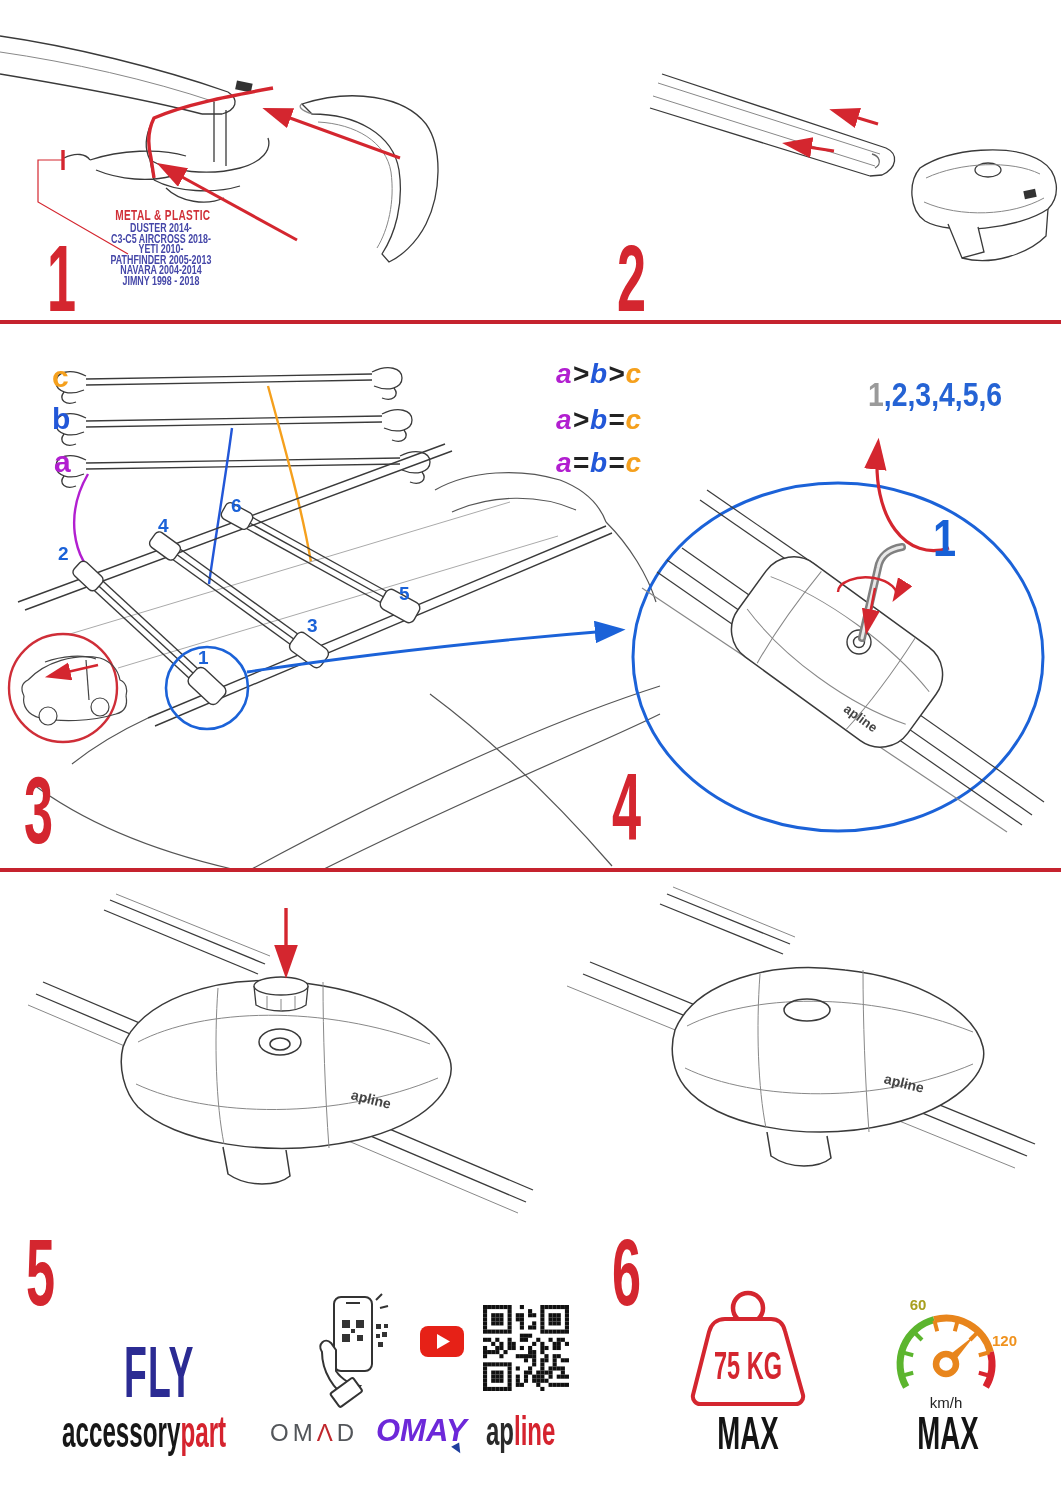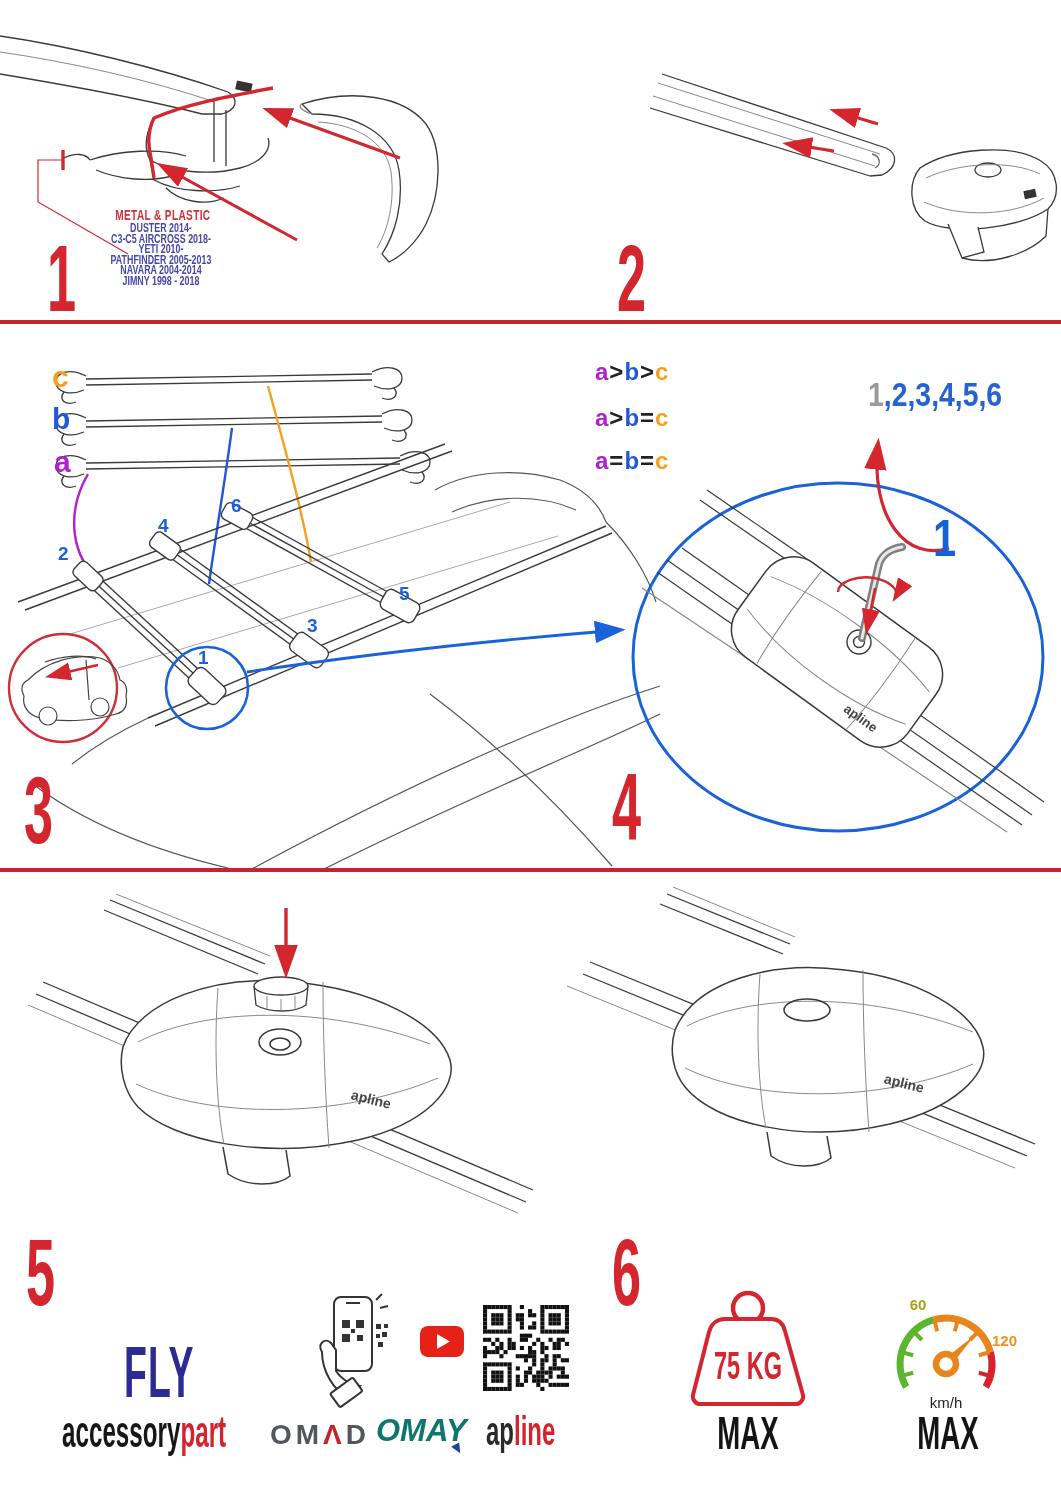--- a/index.html
+++ b/index.html
@@ -4,40 +4,40 @@
 <style>
   html,body{margin:0;padding:0;background:#fff;}
   body{width:1061px;height:1500px;position:relative;overflow:hidden;
        font-family:"Liberation Sans",sans-serif;-webkit-font-smoothing:antialiased;}
   .abs{position:absolute;}
   .divider{position:absolute;left:0;width:1061px;height:4px;background:#c5232e;}
   .num{position:absolute;color:#d4262f;font-weight:700;font-size:95px;line-height:.8;
        transform:scaleX(.55);transform-origin:left top;letter-spacing:-2px;}
   .roofnum{position:absolute;color:#1b62d8;font-weight:700;font-size:19px;line-height:1;}
   .barlabel{position:absolute;font-weight:700;font-size:30px;line-height:1;}
-  .cmp{position:absolute;left:595px;font-weight:700;font-size:24px;line-height:1;letter-spacing:1px;}
+  .cmp{position:absolute;left:556px;font-weight:700;font-size:28px;line-height:1;letter-spacing:1px;font-style:italic;}
   .pa{color:#b21fd0}.pb{color:#2257d8}.pc{color:#f5a01d}.pk{color:#222}
   #metalplastic{position:absolute;left:40px;top:207px;width:192px;text-align:center;}
   #metalplastic .hd{color:#d03038;font-weight:700;font-size:14px;transform:scaleX(.72);transform-origin:right top;letter-spacing:.5px;}
   #metalplastic .mdl{color:#4547a8;font-weight:700;font-size:12px;line-height:10.6px;
       transform:scaleX(.74);transform-origin:right center;white-space:nowrap;}
   #sequence{position:absolute;left:868px;top:378px;font-weight:700;font-size:33px;line-height:1;
       transform:scaleX(.86);transform-origin:left top;white-space:nowrap;}
   #sequence .sq1{color:#9a9a9a}#sequence .sqr{color:#2563d4}
   #callout1{position:absolute;left:933px;top:512px;color:#1760d6;font-weight:700;font-size:52px;line-height:1;transform:scaleX(.8);transform-origin:left top;}
   .maxlabel{position:absolute;top:1410px;color:#141414;font-weight:700;font-size:46px;line-height:1;
       text-align:center;transform:scaleX(.6);transform-origin:center top;}
   #fly{position:absolute;left:124px;top:1342px;color:#2b2b93;font-weight:700;font-size:72px;line-height:.85;
       transform:scaleX(.52);transform-origin:left top;letter-spacing:2px;}
   #accessorypart{position:absolute;left:62px;top:1412px;font-weight:700;font-size:44px;line-height:.9;
       transform:scaleX(.55);transform-origin:left top;white-space:nowrap;}
   #accessorypart .a1{color:#171717}#accessorypart .a2{color:#d5232e}
-  #omad{position:absolute;left:270px;top:1421px;color:#53565a;font-weight:700;font-size:28px;line-height:1;letter-spacing:4px;}
+  #omad{position:absolute;left:270px;top:1421px;color:#53565a;font-weight:400;font-size:24px;line-height:1;letter-spacing:4px;}
   #omad .oa{color:#c0272d}
-  #omay{position:absolute;left:376px;top:1415px;color:#0f766e;font-weight:900;font-style:italic;font-size:31px;line-height:1;letter-spacing:0px;}
+  #omay{position:absolute;left:376px;top:1415px;color:#6d28d9;font-weight:900;font-style:italic;font-size:31px;line-height:1;letter-spacing:0px;}
   #omay-accent{position:absolute;left:453px;top:1444px;width:0;height:0;
       border-left:5px solid transparent;border-right:4px solid transparent;border-top:10px solid #1f3f9e;transform:rotate(-28deg);}
   #apline{position:absolute;left:486px;top:1412px;font-weight:700;font-size:40px;line-height:.95;
       transform:scaleX(.6);transform-origin:left top;white-space:nowrap;}
   #apline .p1{color:#2a2a2a}#apline .p2{color:#d5232e}
   svg{position:absolute;overflow:visible;}
   svg text{font-family:"Liberation Sans",sans-serif;}
 </style>
 </head>
 <body>

